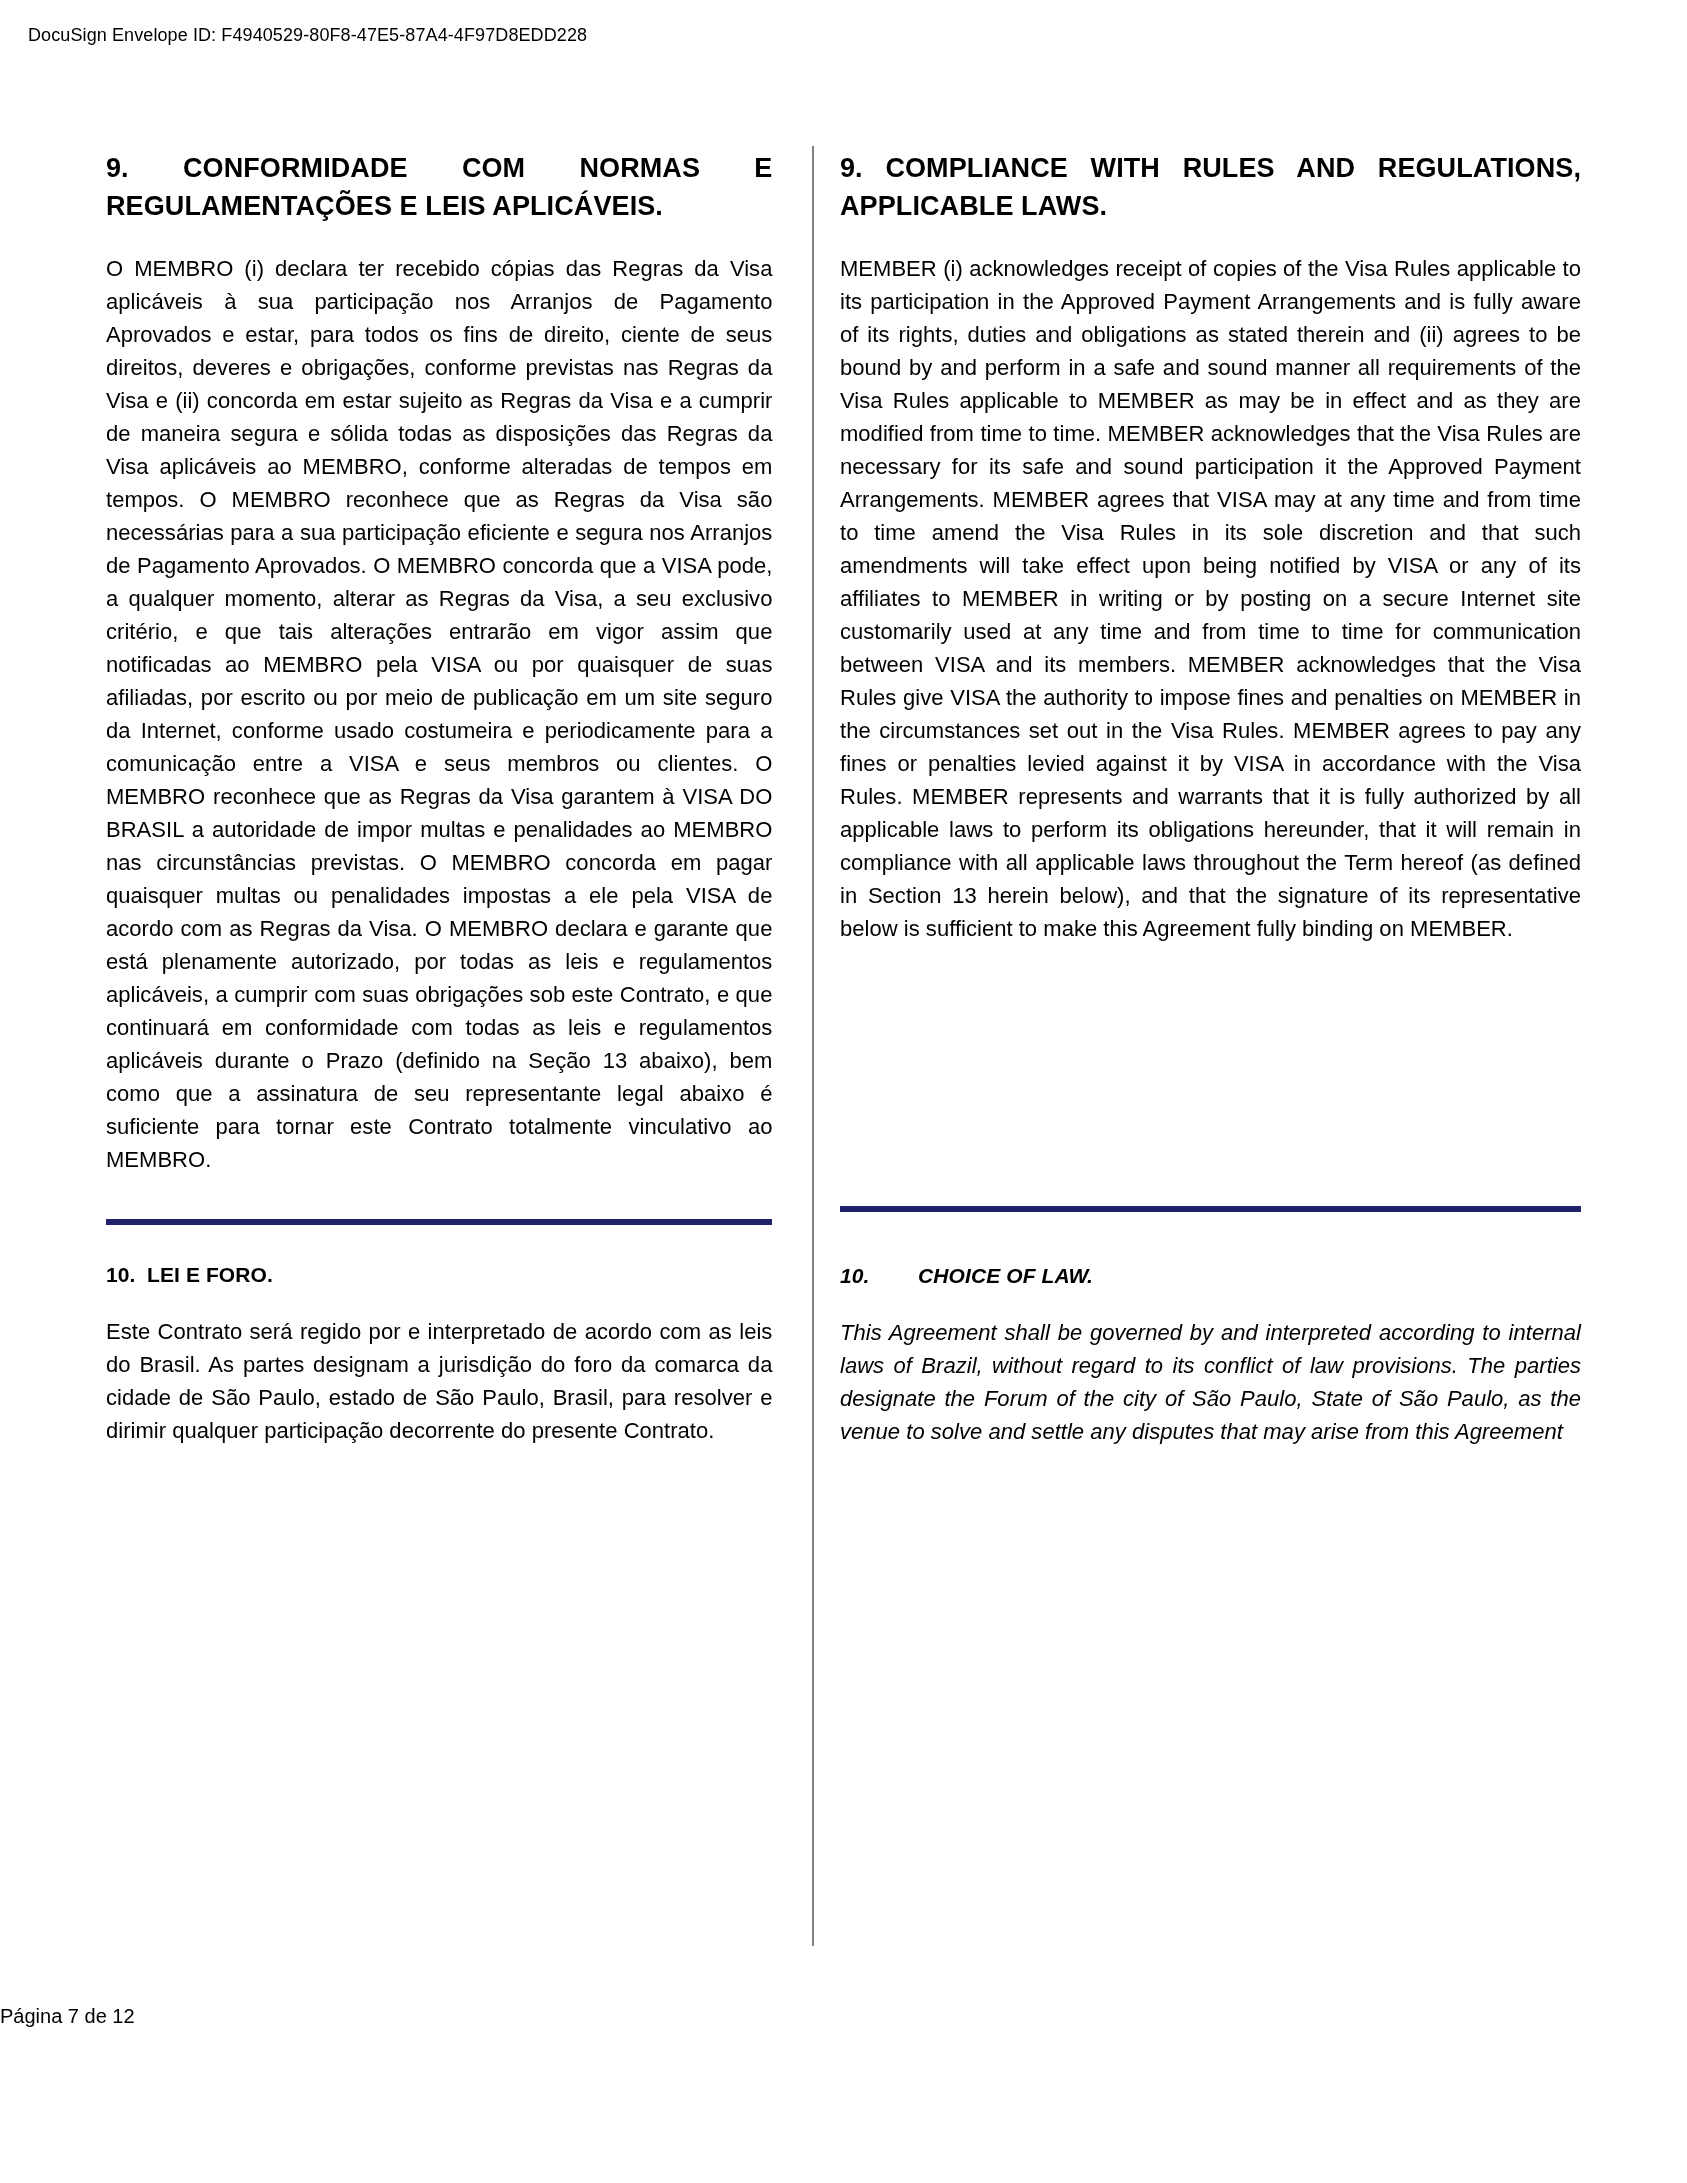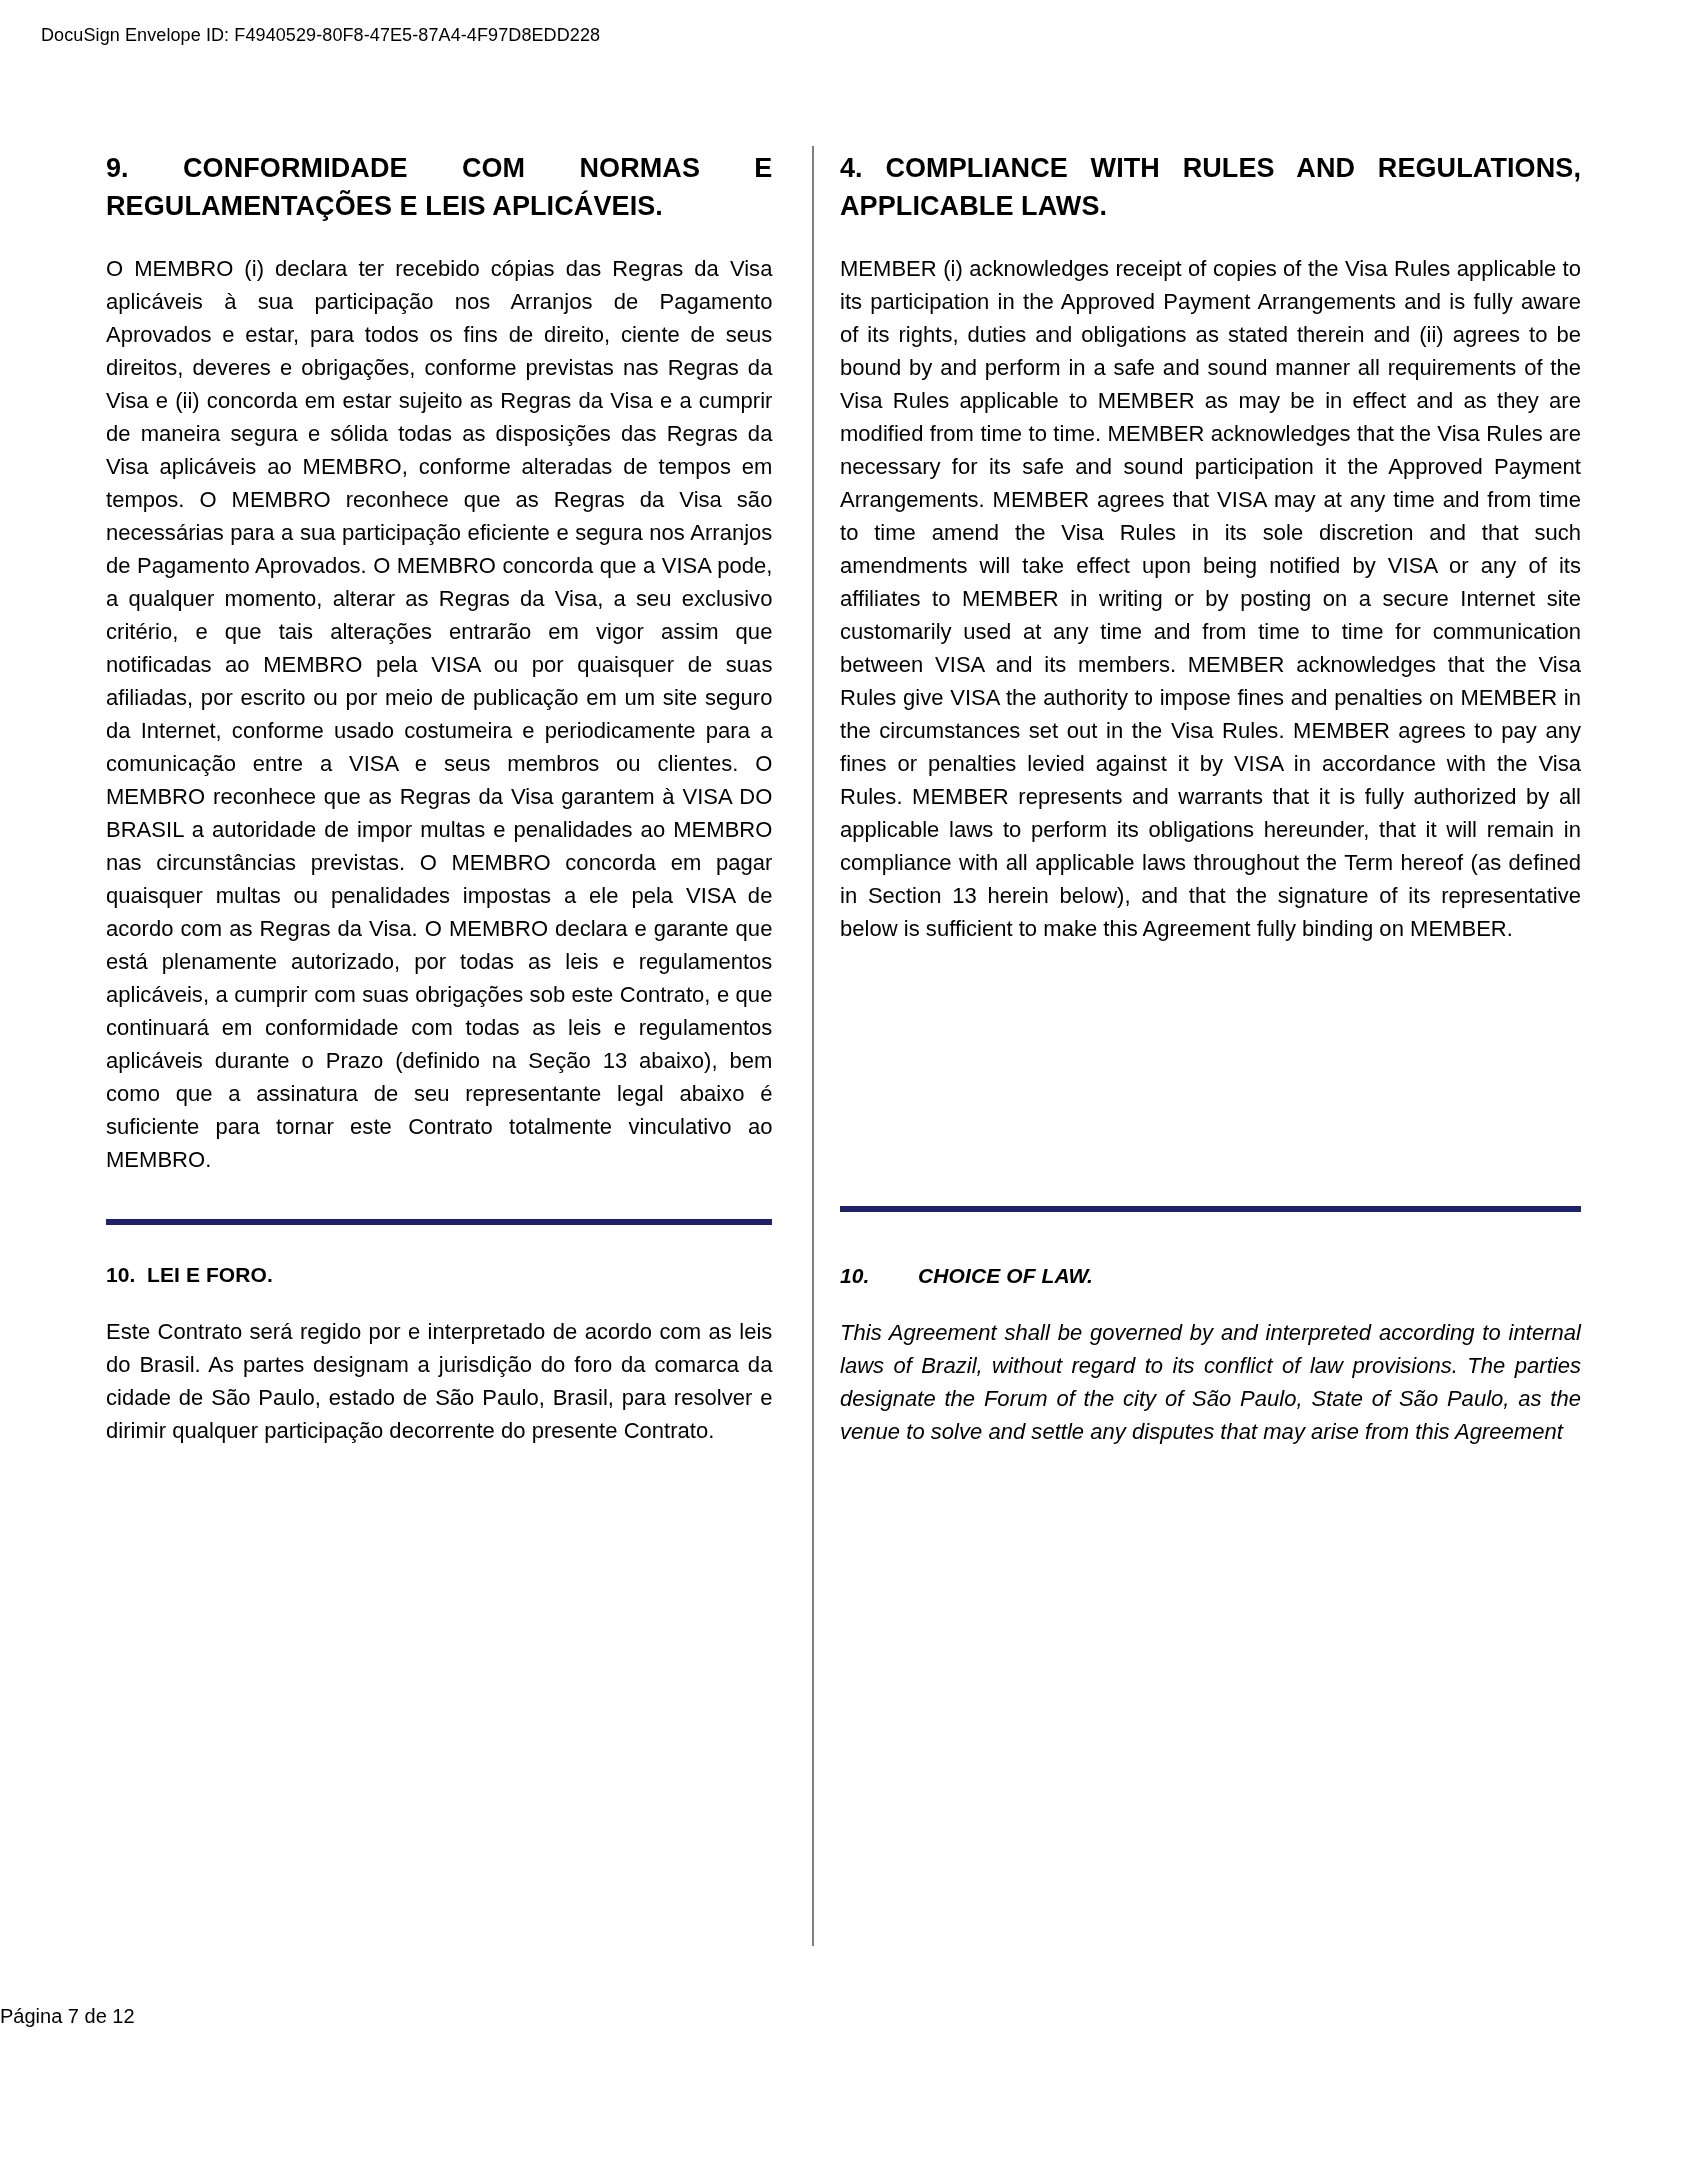--- a/index.html
+++ b/index.html
@@ -16,21 +16,21 @@
     width: 1687px;
     height: 2183px;
     background: #ffffff;
     overflow: hidden;
     box-sizing: border-box;
   }
   
   .docusign-stamp {
     position: absolute;
     top: 25px;
-    left: 41px;
+    left: 28px;
     font-family: "Liberation Sans", sans-serif;
     font-size: 18px;
     letter-spacing: 0.1px;
     color: #000000;
     white-space: nowrap;
   }
   
   .columns {
     position: absolute;
     top: 149px;
@@ -144,21 +144,21 @@
       <h2 class="sec-head justify">9. CONFORMIDADE COM NORMAS E REGULAMENTAÇÕES E LEIS APLICÁVEIS.</h2>
       <div class="spacer-head"></div>
       <p class="body-par">O MEMBRO (i) declara ter recebido cópias das Regras da Visa aplicáveis à sua participação nos Arranjos de Pagamento Aprovados e estar, para todos os fins de direito, ciente de seus direitos, deveres e obrigações, conforme previstas nas Regras da Visa e (ii) concorda em estar sujeito as Regras da Visa e a cumprir de maneira segura e sólida todas as disposições das Regras da Visa aplicáveis ao MEMBRO, conforme alteradas de tempos em tempos. O MEMBRO reconhece que as Regras da Visa são necessárias para a sua participação eficiente e segura nos Arranjos de Pagamento Aprovados. O MEMBRO concorda que a VISA pode, a qualquer momento, alterar as Regras da Visa, a seu exclusivo critério, e que tais alterações entrarão em vigor assim que notificadas ao MEMBRO pela VISA ou por quaisquer de suas afiliadas, por escrito ou por meio de publicação em um site seguro da Internet, conforme usado costumeira e periodicamente para a comunicação entre a VISA e seus membros ou clientes. O MEMBRO reconhece que as Regras da Visa garantem à VISA DO BRASIL a autoridade de impor multas e penalidades ao MEMBRO nas circunstâncias previstas. O MEMBRO concorda em pagar quaisquer multas ou penalidades impostas a ele pela VISA de acordo com as Regras da Visa. O MEMBRO declara e garante que está plenamente autorizado, por todas as leis e regulamentos aplicáveis, a cumprir com suas obrigações sob este Contrato, e que continuará em conformidade com todas as leis e regulamentos aplicáveis durante o Prazo (definido na Seção 13 abaixo), bem como que a assinatura de seu representante legal abaixo é suficiente para tornar este Contrato totalmente vinculativo ao MEMBRO.</p>
     </div>
 
     <div class="col col-gap">
       <div class="vrule"></div>
     </div>
 
     <div class="col col-right">
-      <h2 class="sec-head justify">4. COMPLIANCE WITH RULES AND REGULATIONS, APPLICABLE LAWS.</h2>
+      <h2 class="sec-head justify">9. COMPLIANCE WITH RULES AND REGULATIONS, APPLICABLE LAWS.</h2>
       <div class="spacer-head"></div>
       <p class="body-par">MEMBER (i) acknowledges receipt of copies of the Visa Rules applicable to its participation in the Approved Payment Arrangements and is fully aware of its rights, duties and obligations as stated therein and (ii) agrees to be bound by and perform in a safe and sound manner all requirements of the Visa Rules applicable to MEMBER as may be in effect and as they are modified from time to time. MEMBER acknowledges that the Visa Rules are necessary for its safe and sound participation it the Approved Payment Arrangements. MEMBER agrees that VISA may at any time and from time to time amend the Visa Rules in its sole discretion and that such amendments will take effect upon being notified by VISA or any of its affiliates to MEMBER in writing or by posting on a secure Internet site customarily used at any time and from time to time for communication between VISA and its members. MEMBER acknowledges that the Visa Rules give VISA the authority to impose fines and penalties on MEMBER in the circumstances set out in the Visa Rules. MEMBER agrees to pay any fines or penalties levied against it by VISA in accordance with the Visa Rules. MEMBER represents and warrants that it is fully authorized by all applicable laws to perform its obligations hereunder, that it will remain in compliance with all applicable laws throughout the Term hereof (as defined in Section 13 herein below), and that the signature of its representative below is sufficient to make this Agreement fully binding on MEMBER.</p>
     </div>
 
   </div>
 
   <div class="sec10">
 
     <div class="rule-wrap-left">
       <div class="rule-navy"></div>

